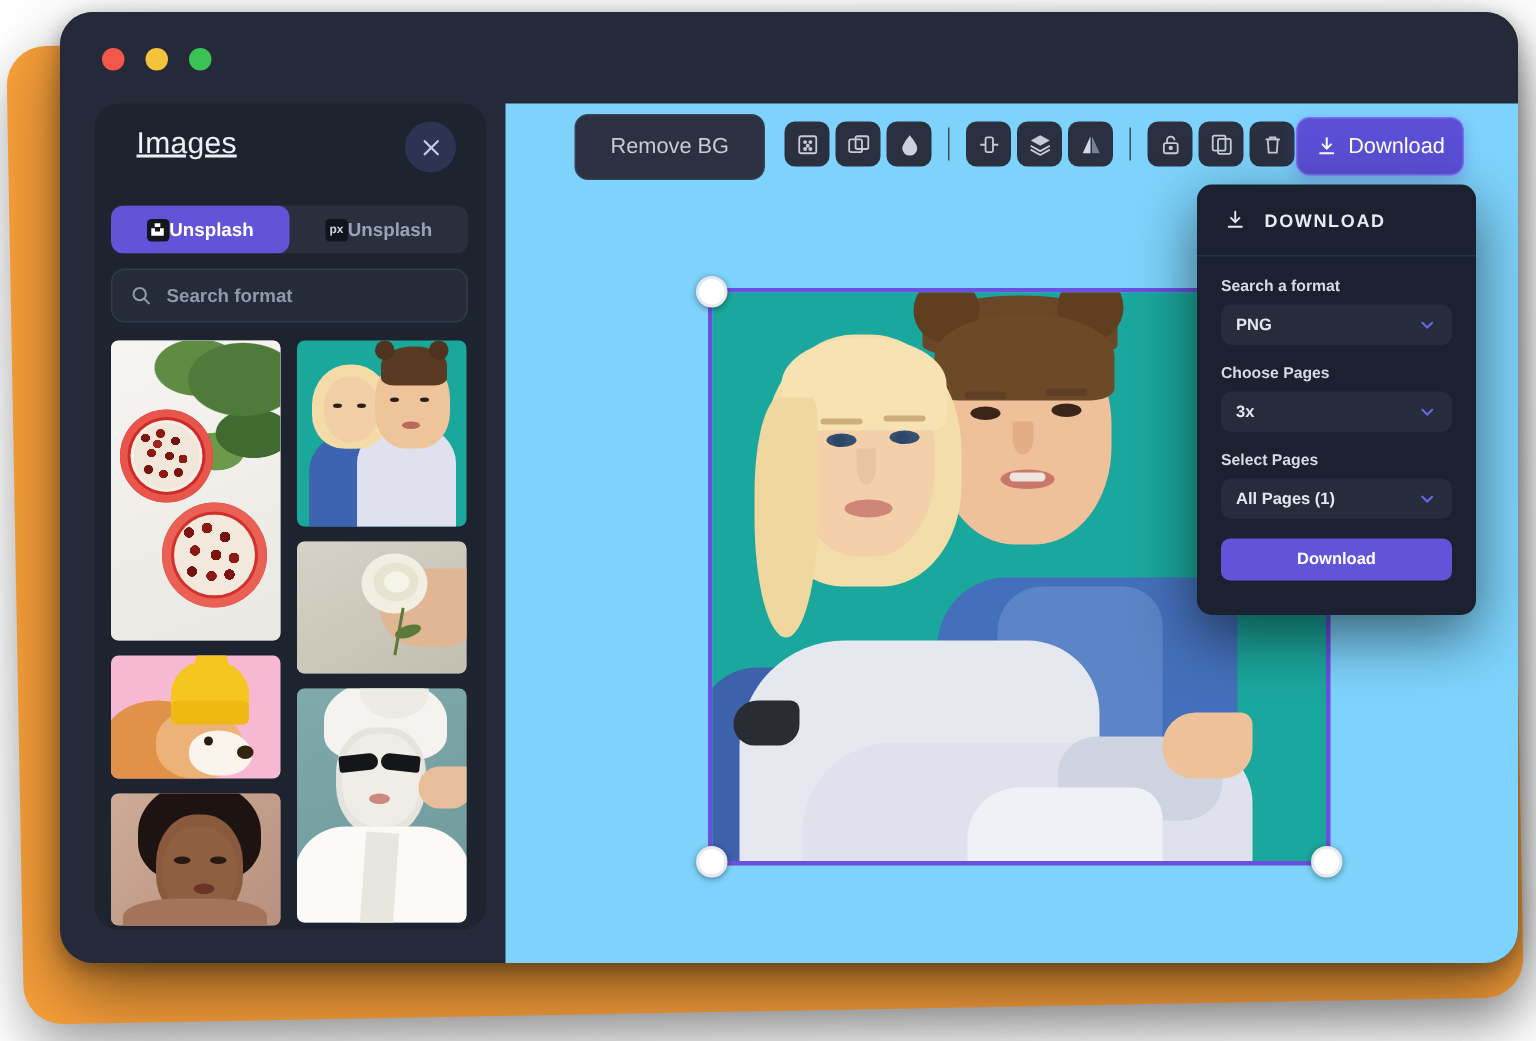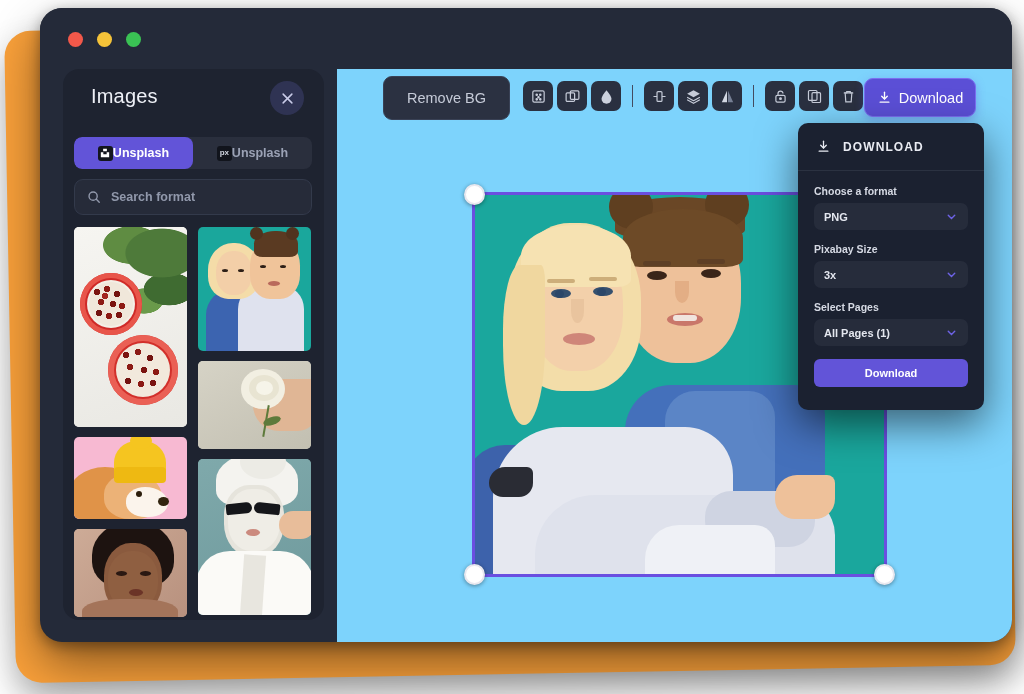--- a/index.html
+++ b/index.html
@@ -41,21 +41,21 @@
   
   .img-panel{
     position:absolute;left:23px;top:61px;width:261px;height:551px;
     background:#1e2330;border-radius:16px;
   }
   .panel-head{
     position:absolute;left:0;top:0;width:100%;height:62px;
   }
   .panel-title{
     position:absolute;left:28px;top:16px;
-    font-size:20px;font-weight:400;color:#eef0f6;letter-spacing:.2px;
+    font-size:20px;font-weight:400;color:#eef0f6;letter-spacing:.2px;text-decoration:underline;
   }
   .close-btn{
     position:absolute;right:20px;top:12px;width:34px;height:34px;border-radius:50%;
     background:#2f3353;display:flex;align-items:center;justify-content:center;
     cursor:pointer;
   }
   .close-btn svg{display:block;}
 
   .tabs{
     position:absolute;left:11px;top:68px;width:238px;height:32px;
@@ -457,29 +457,29 @@
         <div class="dd-head">
           <svg width="15" height="15" viewBox="0 0 24 24" fill="none" stroke="#e9ebf2" stroke-width="2" stroke-linecap="round">
             <line x1="12" y1="3.5" x2="12" y2="14"></line>
               <path d="M7.5 10 12 14.5 16.5 10"></path>
               <line x1="5" y1="19.5" x2="19" y2="19.5"></line>
           </svg>
           <span class="dd-head-t">DOWNLOAD</span>
         </div>
         <div class="dd-body">
 
-          <div class="dd-label">Choose a format</div>
+          <div class="dd-label">Search a format</div>
           <div class="dd-select">
             <span>PNG</span>
             <svg width="13" height="13" viewBox="0 0 24 24" fill="none" stroke="#6e63e8" stroke-width="2.6" stroke-linecap="round">
                 <path d="M6 9.5 12 15.5 18 9.5"></path>
               </svg>
           </div>
 
-          <div class="dd-label">Pixabay Size</div>
+          <div class="dd-label">Choose Pages</div>
           <div class="dd-select">
             <span>3x</span>
             <svg width="13" height="13" viewBox="0 0 24 24" fill="none" stroke="#6e63e8" stroke-width="2.6" stroke-linecap="round">
                 <path d="M6 9.5 12 15.5 18 9.5"></path>
               </svg>
           </div>
 
           <div class="dd-label">Select Pages</div>
           <div class="dd-select">
             <span>All Pages (1)</span>

